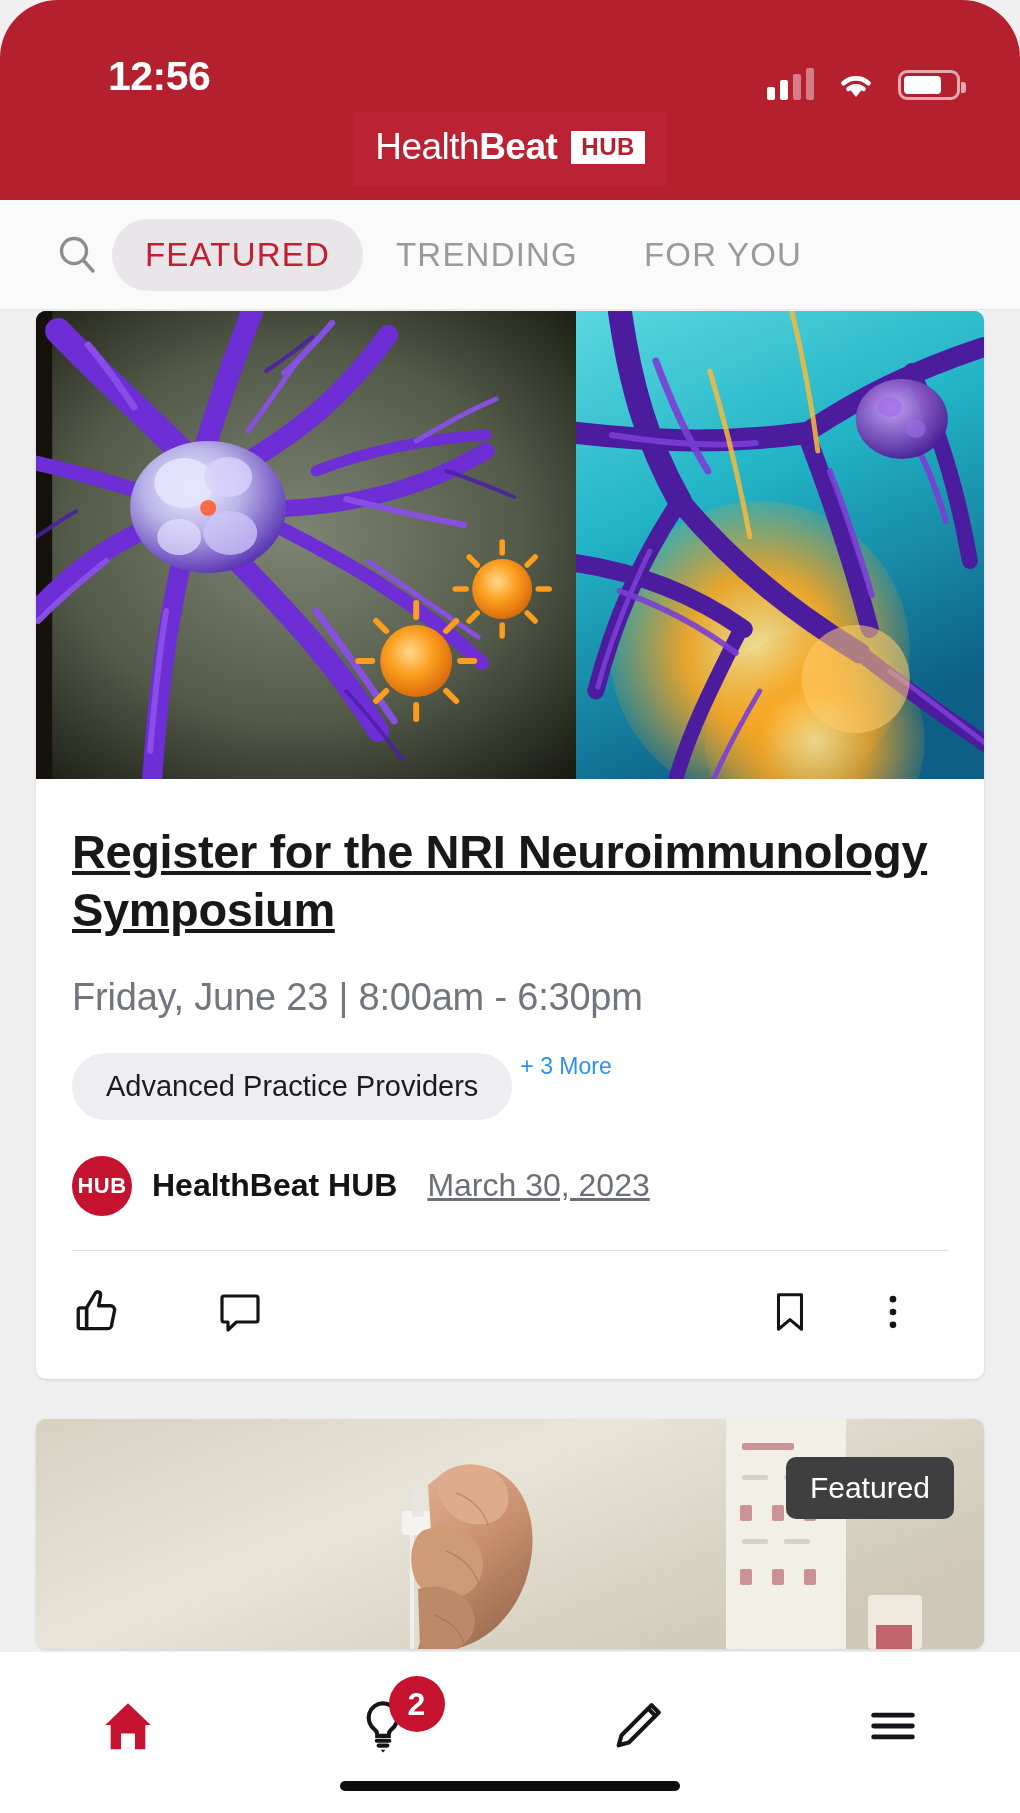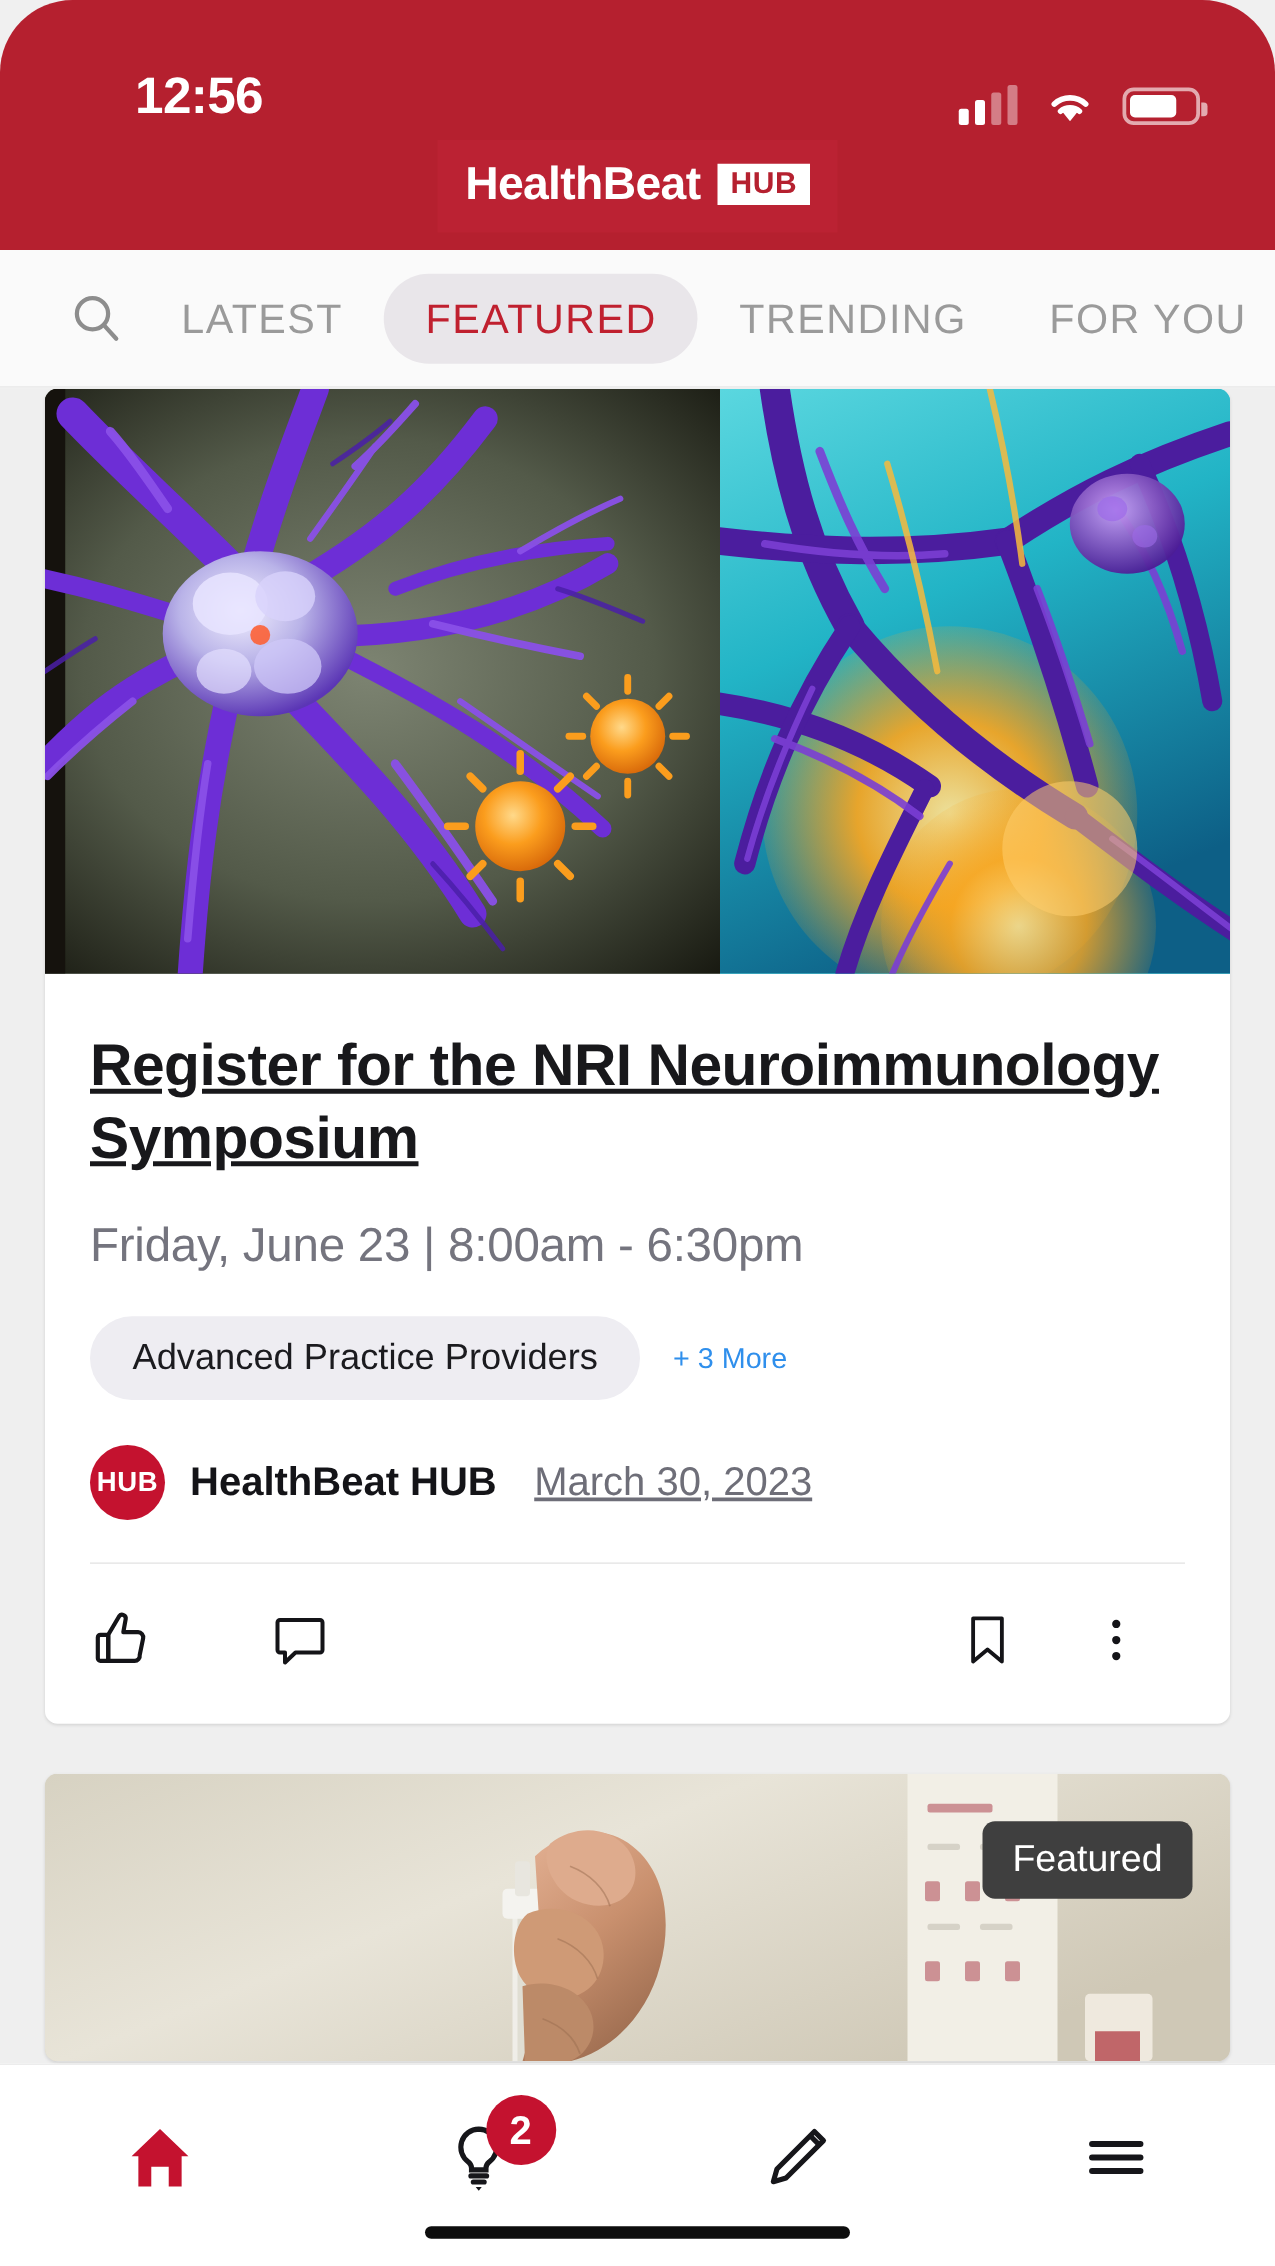--- a/index.html
+++ b/index.html
@@ -49,21 +49,21 @@
   
   .logo-wrap {
     position:absolute; left:0; right:0; top:112px;
     display:flex; justify-content:center; align-items:center;
   }
   .logo-box {
     background:#bb2233; padding:14px 22px 18px 22px;
     display:flex; align-items:center; gap:14px;
   }
   .logo-text { color:#fff; font-size:37px; letter-spacing:-0.5px; white-space:nowrap; }
-  .logo-text .lt-light { font-weight:700; }
+  .logo-text .lt-light { font-weight:400; }
   .logo-text .lt-bold { font-weight:700; }
   .logo-badge {
     background:#fff; color:#b5202f; font-weight:800; font-size:24px;
     padding:4px 10px 5px 10px; letter-spacing:0.5px; line-height:1;
   }
 
   
   .tabbar {
     position:absolute; top:200px; left:0; width:1020px; height:110px;
     background:#fafafa; display:flex; align-items:center;
@@ -91,21 +91,21 @@
 
   .card-body { padding:44px 36px 0 36px; }
   .card-title {
     font-size:47px; font-weight:700; color:#18181b; line-height:1.24;
     letter-spacing:-0.4px;
     text-decoration:underline;
   }
   .card-meta {
     margin-top:36px; font-size:38px; color:#74747e; font-weight:400; letter-spacing:-0.2px;
   }
-  .chips { margin-top:34px; display:flex; align-items:center; gap:26px; }
+  .chips { margin-top:34px; display:flex; gap:8px; }
   .chip {
     background:#eeedf2; color:#1b1b1f; font-size:29px;
     padding:17px 34px; border-radius:40px; white-space:nowrap;
   }
   .more-link { color:#2f8fec; font-size:23px; white-space:nowrap; }
 
   .byline { margin-top:36px; display:flex; align-items:center; gap:20px; }
   .avatar {
     width:60px; height:60px; border-radius:50%; background:#c4122f;
     color:#fff; font-size:22px; font-weight:800; letter-spacing:.5px;
@@ -187,21 +187,20 @@
     </div>
   </div>
 
   <div class="tabbar">
     <div class="search-btn">
       <svg width="46" height="46" viewBox="0 0 46 46">
         <circle cx="20" cy="19" r="12.5" stroke="#8d8d8d" stroke-width="3.4" fill="none"></circle>
         <line x1="29.5" y1="28.5" x2="39" y2="39" stroke="#8d8d8d" stroke-width="3.4" stroke-linecap="round"></line>
       </svg>
     </div>
-    <div class="tab">LATEST</div>
     <div class="tab active">FEATURED</div>
     <div class="tab">TRENDING</div>
     <div class="tab">FOR YOU</div>
   </div>
 
   <div class="feed">
 
     <div class="card">
 
       <div class="hero">

